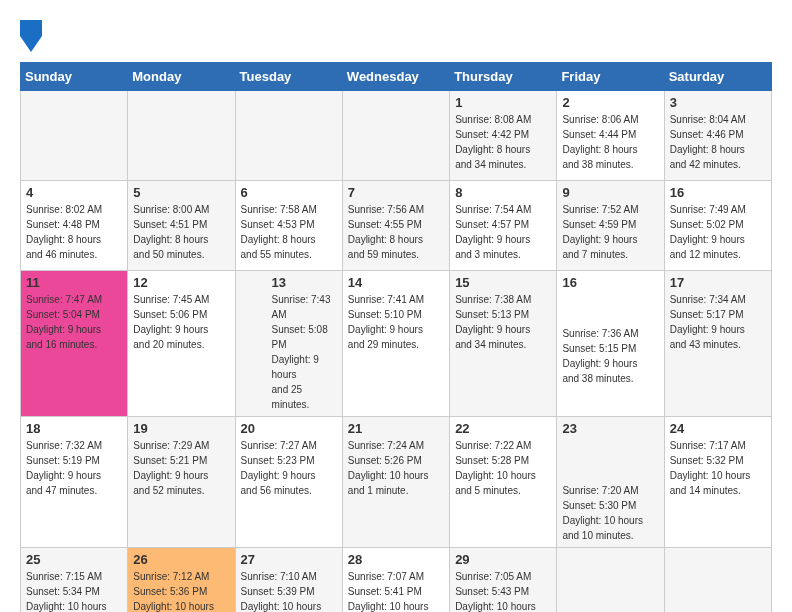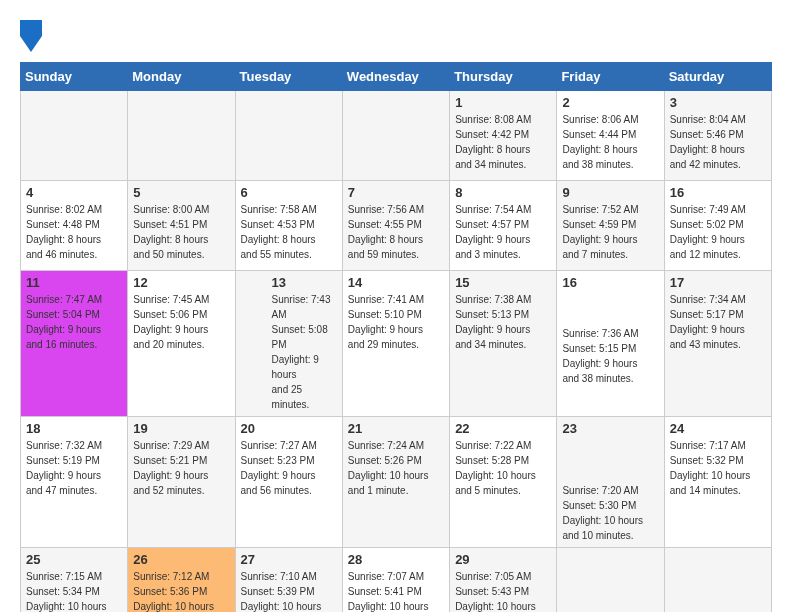--- a/index.html
+++ b/index.html
@@ -133,21 +133,21 @@
         <td style="background-color: rgb(255, 255, 255);">
           <span class="day-number">2</span>
           <div class="day-info" style="white-space: pre-line;">Sunrise: 8:06 AM
 Sunset: 4:44 PM
 Daylight: 8 hours
 and 38 minutes.</div>
         </td>
         <td style="background-color: rgb(245, 245, 245);">
           <span class="day-number">3</span>
           <div class="day-info" style="white-space: pre-line;">Sunrise: 8:04 AM
-Sunset: 5:46 PM
+Sunset: 4:46 PM
 Daylight: 8 hours
 and 42 minutes.</div>
         </td>
       </tr>
       <tr>
         <td style="background-color: rgb(255, 255, 255);">
           <span class="day-number">4</span>
           <div class="day-info" style="white-space: pre-line;">Sunrise: 8:02 AM
 Sunset: 4:48 PM
 Daylight: 8 hours
@@ -190,21 +190,21 @@
         </td>
         <td style="background-color: rgb(255, 255, 255);">
           <span class="day-number">16</span>
           <div class="day-info" style="white-space: pre-line;">Sunrise: 7:49 AM
 Sunset: 5:02 PM
 Daylight: 9 hours
 and 12 minutes.</div>
         </td>
       </tr>
       <tr>
-        <td style="background-color: #d946ef; margin-top: 30px;">
+        <td style="background-color: #ec4899; margin-top: 30px;">
           <span class="day-number">11</span>
           <div class="day-info" style="white-space: pre-line;">Sunrise: 7:47 AM
 Sunset: 5:04 PM
 Daylight: 9 hours
 and 16 minutes.</div>
         </td>
         <td style="background-color: rgb(255, 255, 255);">
           <span class="day-number">12</span>
           <div class="day-info" style="white-space: pre-line;">Sunrise: 7:45 AM
 Sunset: 5:06 PM

